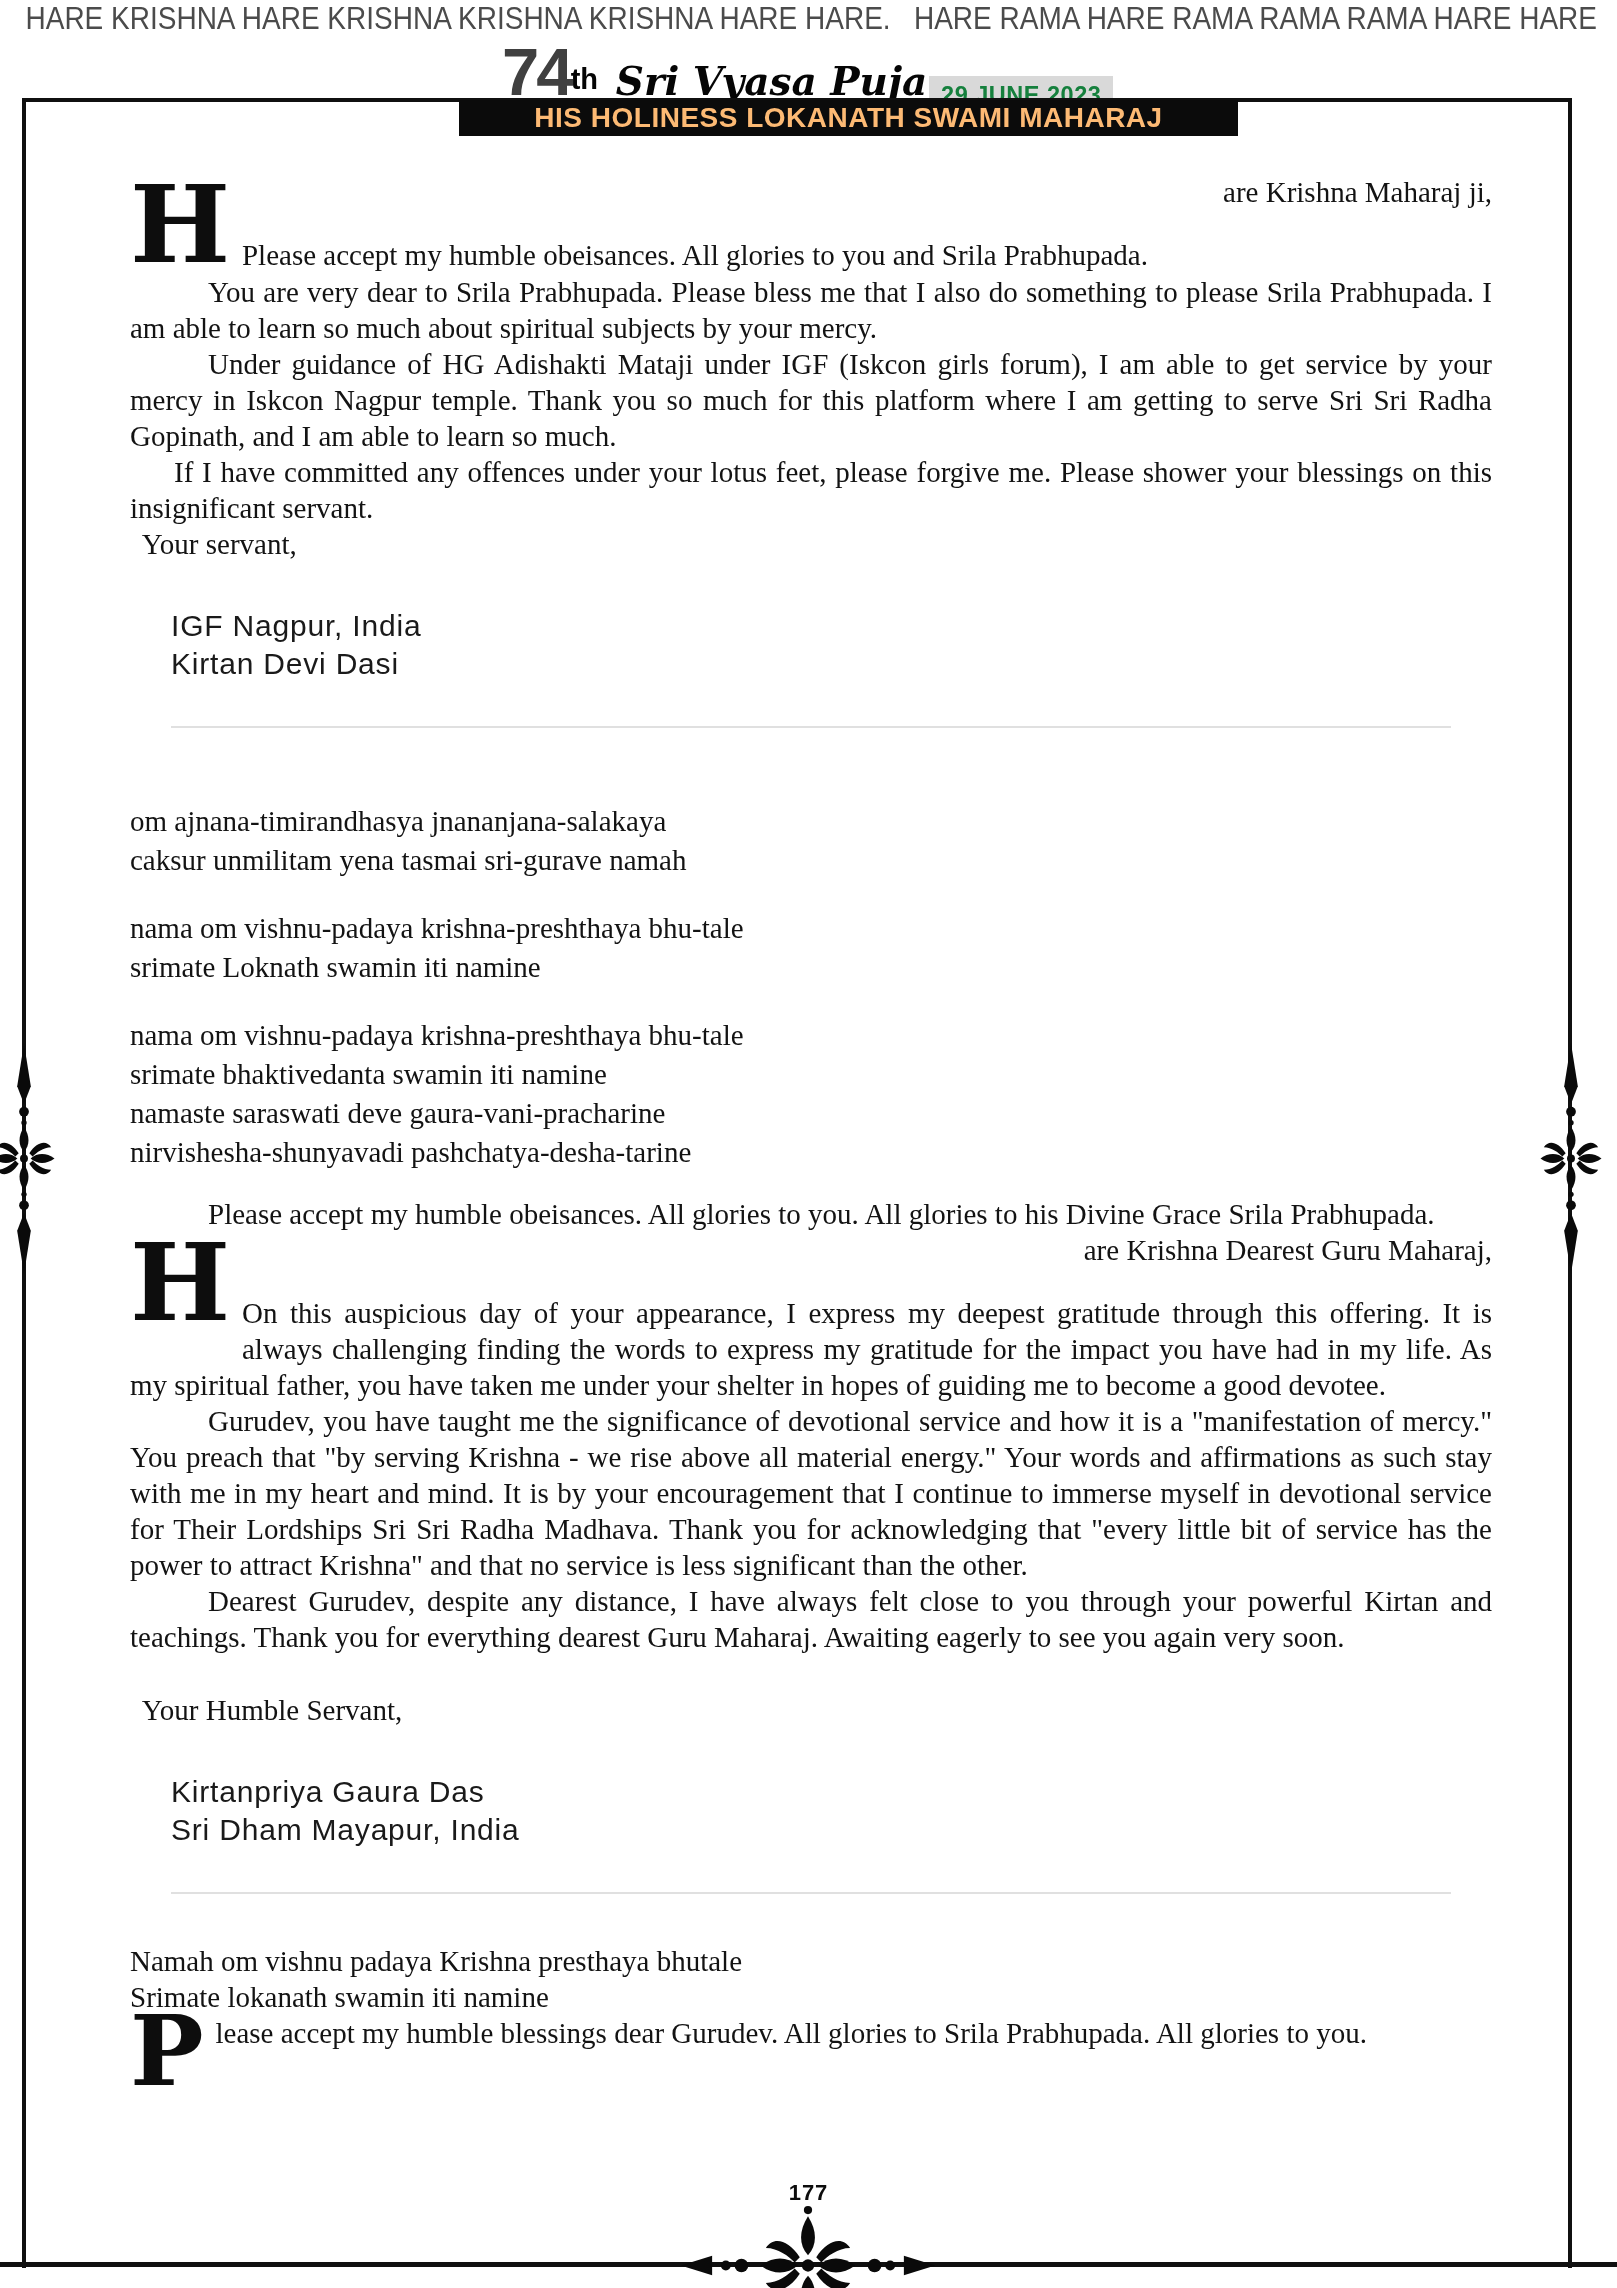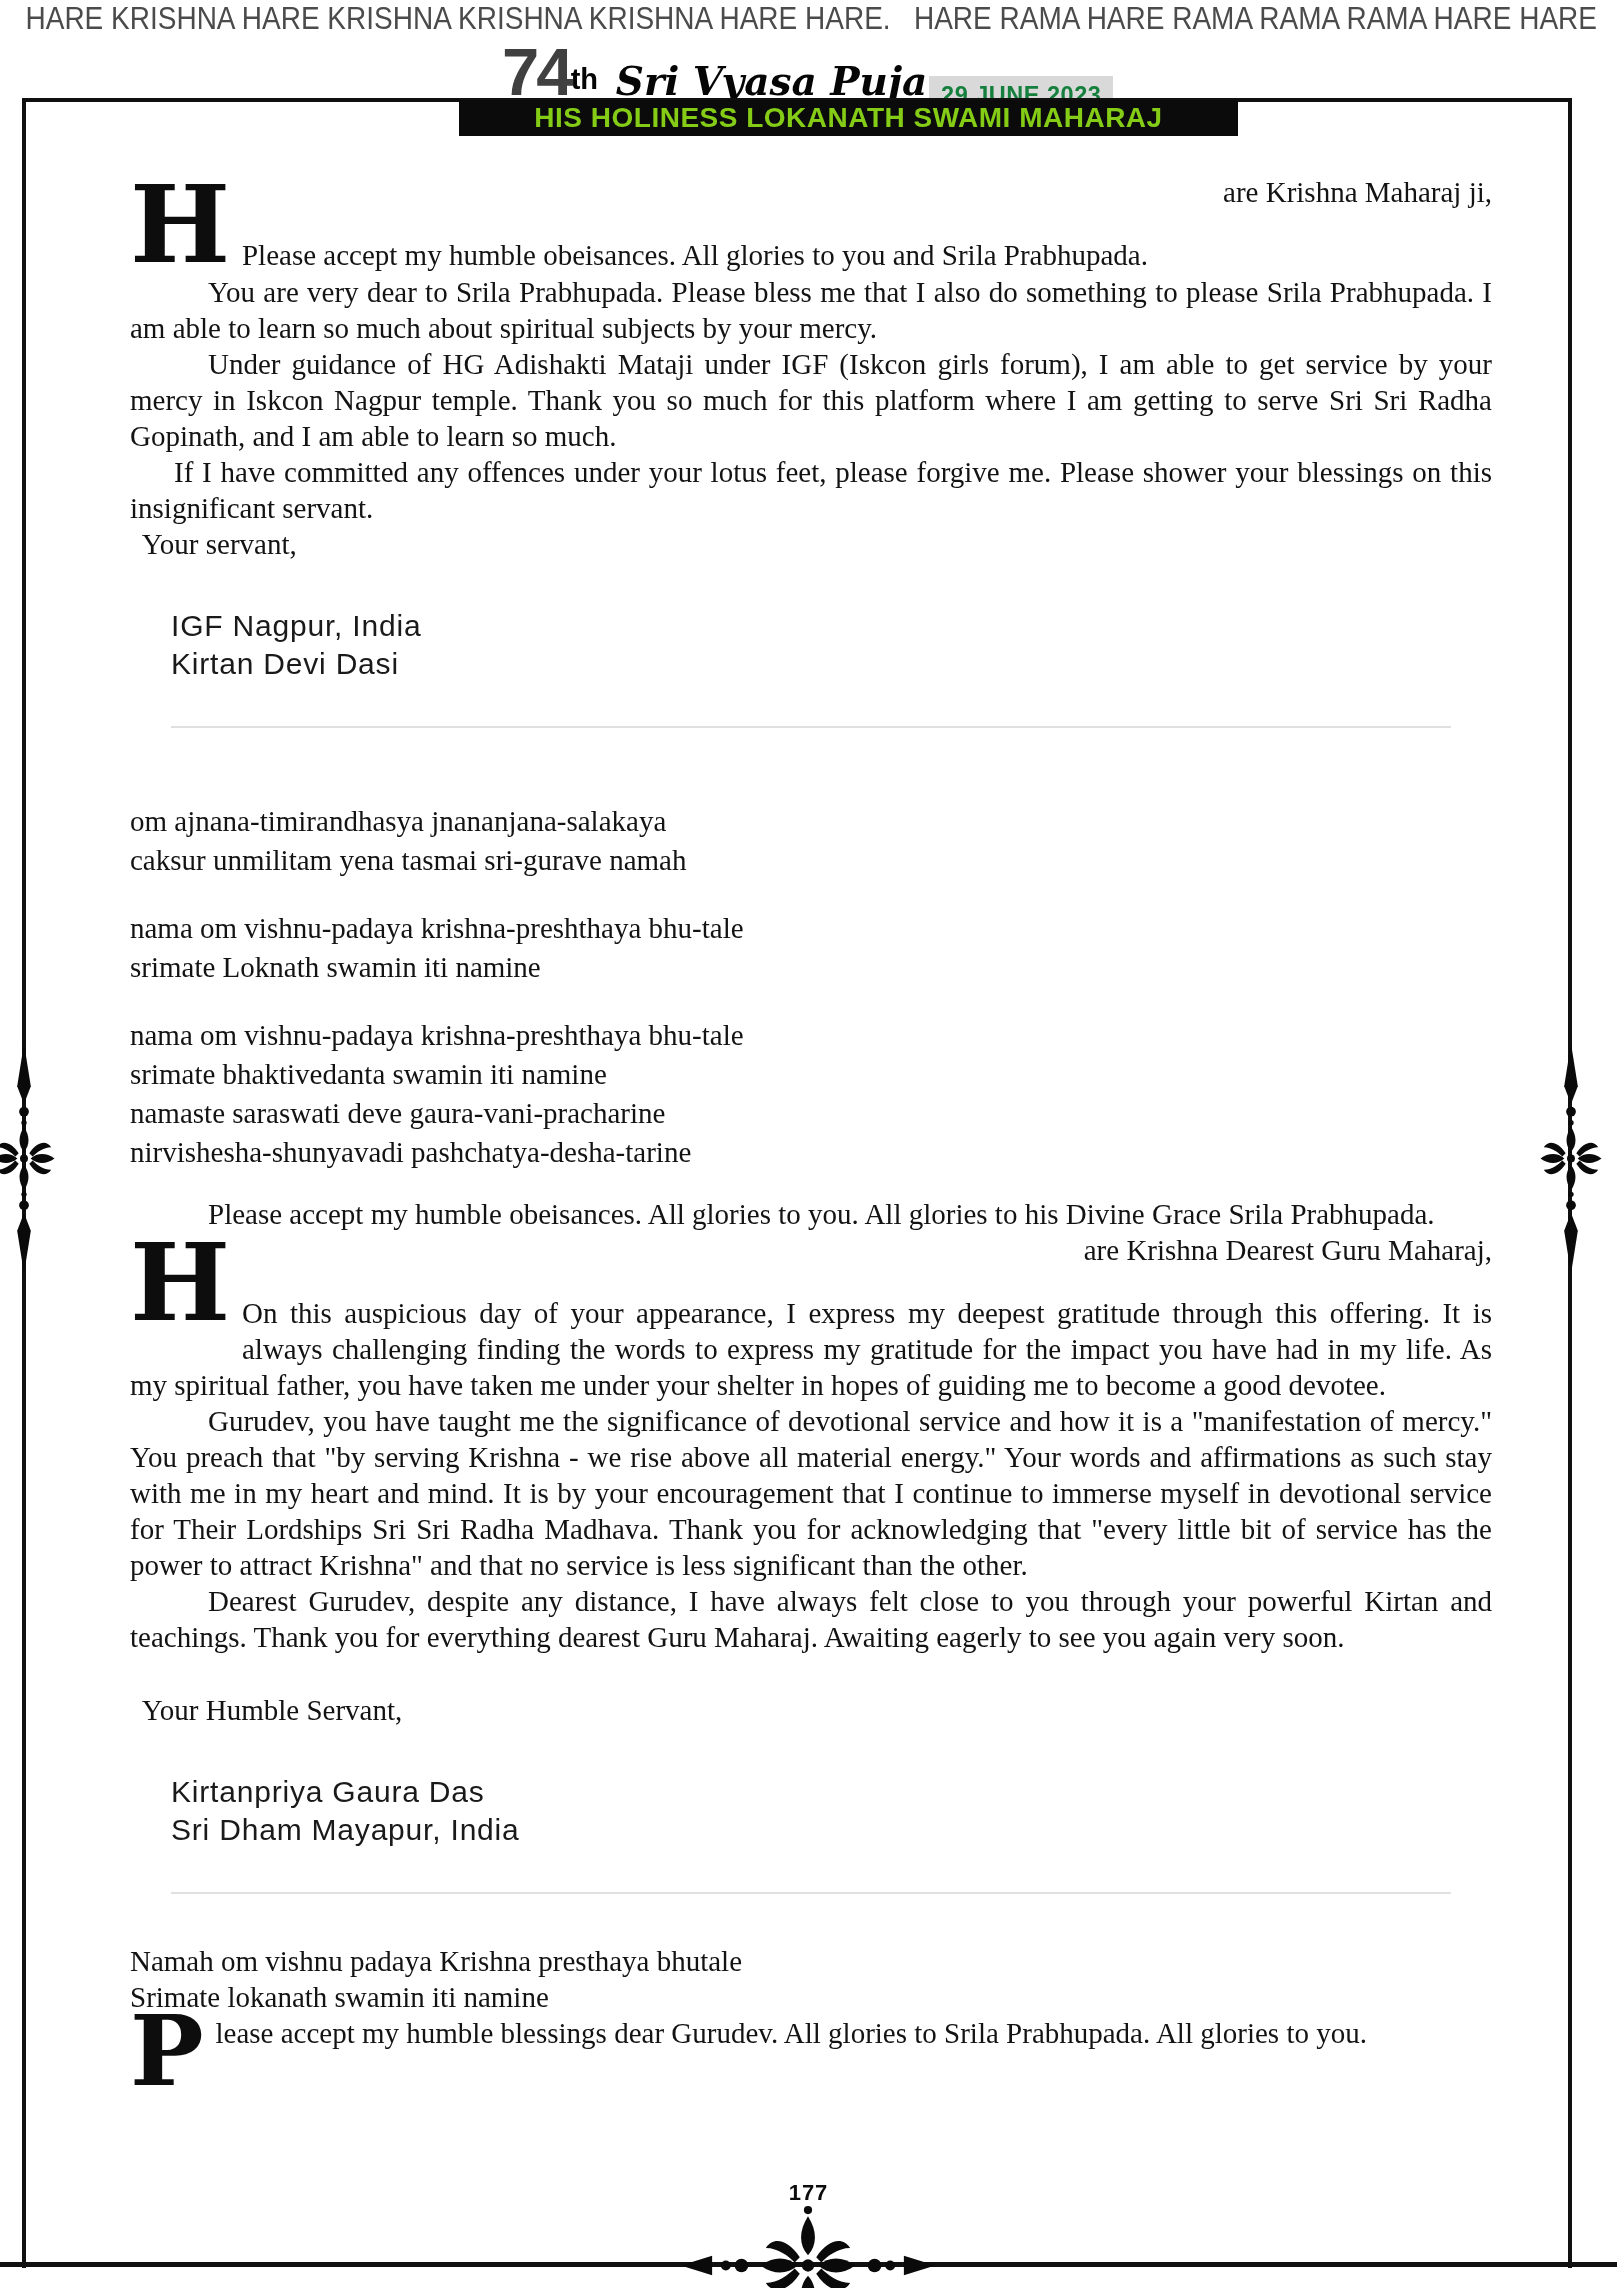--- a/index.html
+++ b/index.html
@@ -47,21 +47,21 @@
     background:#d9d9d9; color:#15803d;
     font-family:"Liberation Sans", sans-serif;
     font-weight:bold; font-size:23.5px; letter-spacing:0.5px;
     padding:5.9px 11.8px 4.9px 11.8px;
     position:relative; top:7.8px; left:-2px;
   }
 
   
   .name-bar {
     position:absolute; left:459px; top:100px; width:779px; height:36px;
-    background:#0b0b0b; color:#84cc16;
+    background:#0b0b0b; color:#fdba74;
     font-family:"Liberation Sans", sans-serif;
     font-weight:bold; font-size:28px; letter-spacing:0.5px;
     text-align:center; line-height:36px;
   }
 
   
   .page-frame {
     position:absolute; left:21.6px; top:98px;
     width:1542px; height:2166px;
     border-left:4.9px solid #101010;

